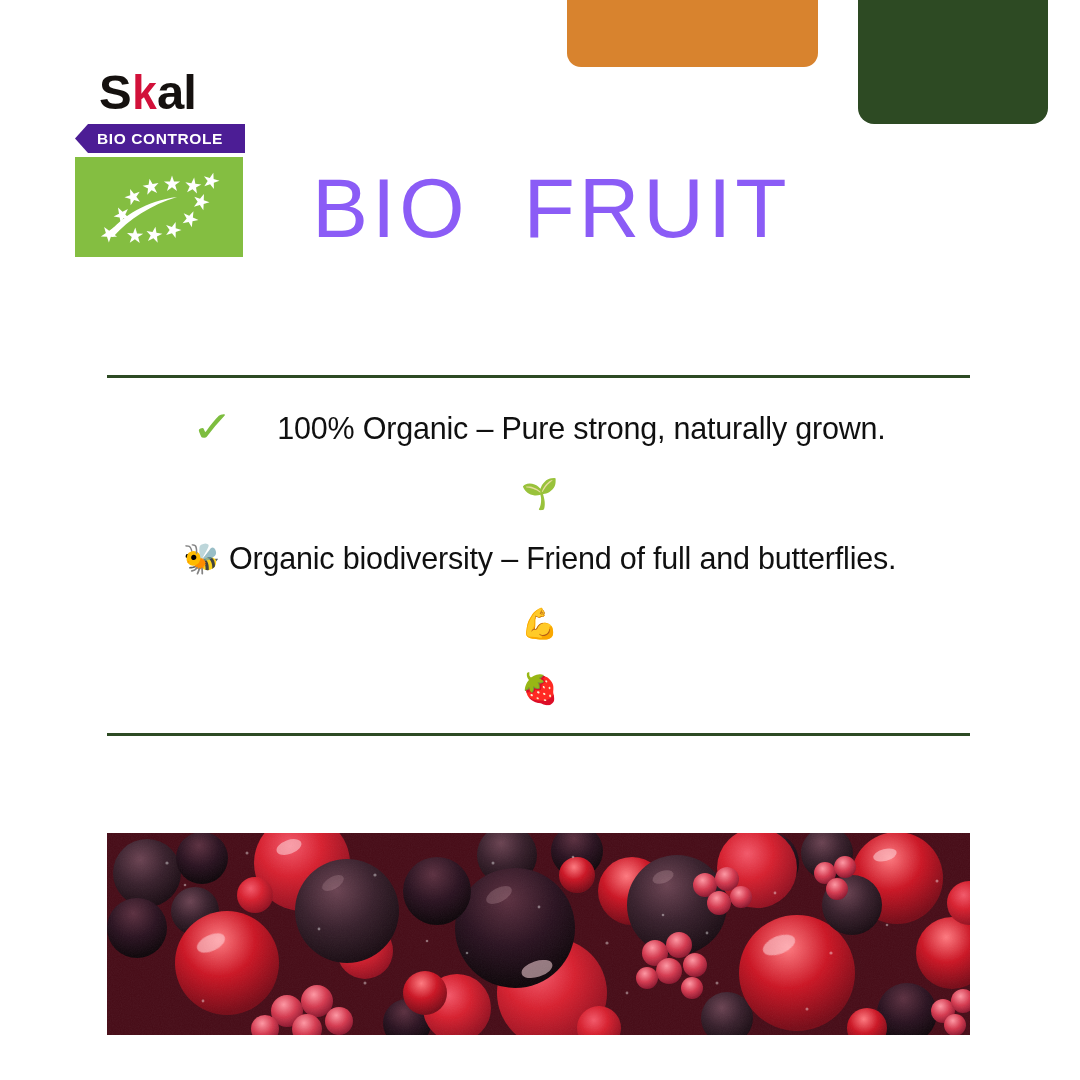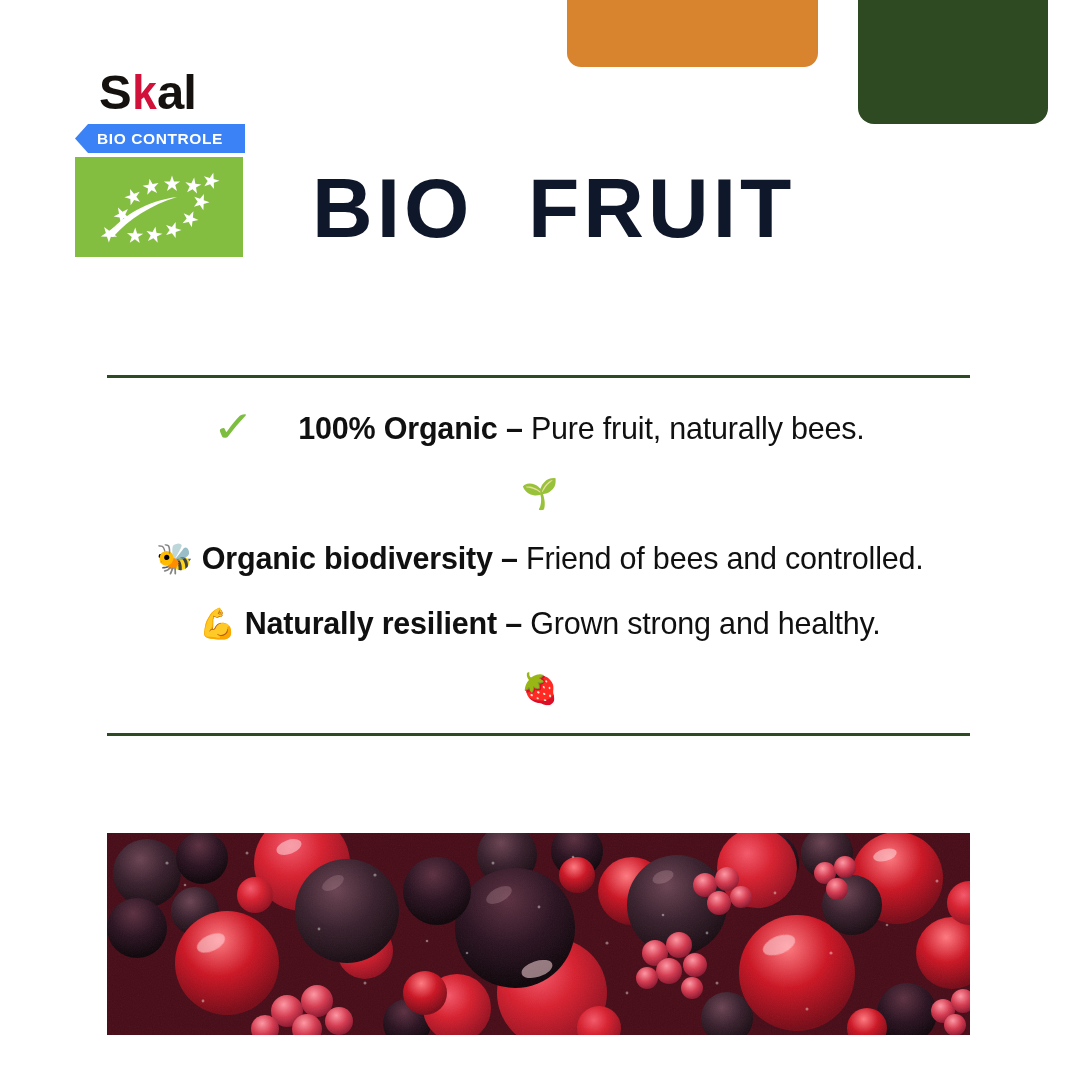--- a/index.html
+++ b/index.html
@@ -62,21 +62,21 @@
   .skal-word .sk-red {
     color: #d2113a;
     display: inline-block;
     transform: scaleX(0.9);
   }
   .skal-banner {
     position: relative;
     margin-top: 6px;
     width: 170px;
     height: 29px;
-    background: #3b82f6;
+    background: #4c1d95;
     clip-path: polygon(0 50%, 13px 0, 100% 0, 100% 100%, 13px 100%);
     display: flex;
     align-items: center;
   }
   .skal-banner-text {
     color: #ffffff;
     font-size: 15.5px;
     font-weight: bold;
     letter-spacing: 0.6px;
     padding-left: 22px;
@@ -90,22 +90,22 @@
     position: relative;
     overflow: hidden;
   }
 
   
   #headline {
     position: absolute;
     left: 312px;
     top: 166px;
     font-size: 84px;
-    font-weight: bold;
-    color: #0f172a;
+    font-weight: normal;
+    color: #8b5cf6;
     letter-spacing: 4px;
     line-height: 1;
     white-space: pre;
   }
 
   
   .rule {
     position: absolute;
     left: 107px;
     width: 863px;
@@ -141,21 +141,21 @@
     margin-right: 38px;
     transform: translateY(-2px) scaleX(1.15);
   }
   .benefit-text {
     font-size: 30.5px;
     color: #101010;
     white-space: nowrap;
     letter-spacing: -0.2px;
   }
   .benefit-text b {
-    font-weight: bold;
+    font-weight: normal;
   }
 
   
   #berry-photo {
     position: absolute;
     left: 107px;
     top: 833px;
     width: 863px;
     height: 202px;
     overflow: hidden;
@@ -206,35 +206,34 @@
   </div>
 
   <div id="headline">BIO  FRUIT</div>
 
   <div id="rule-top" class="rule"></div>
 
   <div id="benefits">
 
     <div class="benefit-row">
       <span class="benefit-icon check">✓</span>
-      <span class="benefit-text"><b>100% Organic</b><b> – </b><span>Pure fruit, naturally bees.</span></span>
+      <span class="benefit-text"><b>100% Organic</b><b> – </b><span>Pure strong, naturally grown.</span></span>
     </div>
 
     <div class="benefit-row">
       <span class="benefit-icon">🌱</span>
     </div>
 
     <div class="benefit-row">
       <span class="benefit-icon">🐝</span>
-      <span class="benefit-text"><b>Organic biodiversity</b><b> – </b><span>Friend of bees and controlled.</span></span>
+      <span class="benefit-text"><b>Organic biodiversity</b><b> – </b><span>Friend of full and butterflies.</span></span>
     </div>
 
     <div class="benefit-row">
       <span class="benefit-icon">💪</span>
-      <span class="benefit-text"><b>Naturally resilient</b><b> – </b><span>Grown strong and healthy.</span></span>
     </div>
 
     <div class="benefit-row">
       <span class="benefit-icon">🍓</span>
     </div>
 
   </div>
 
   <div id="rule-bottom" class="rule"></div>
 

